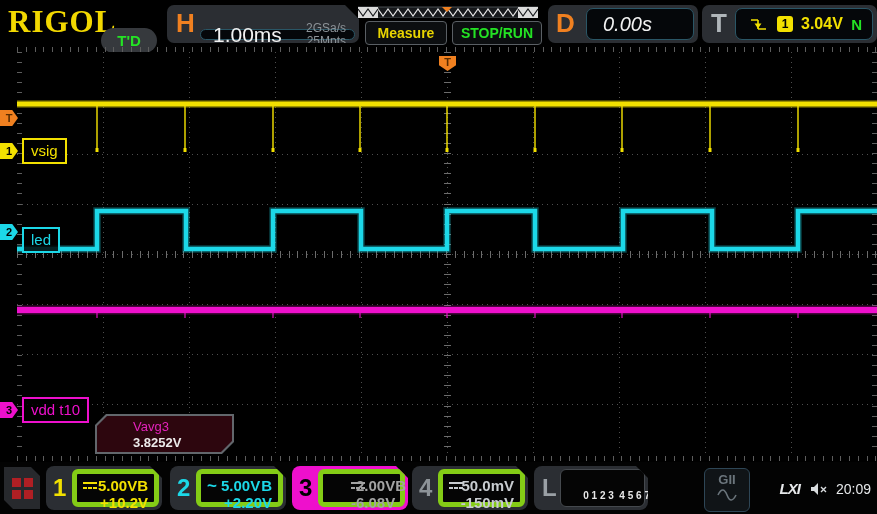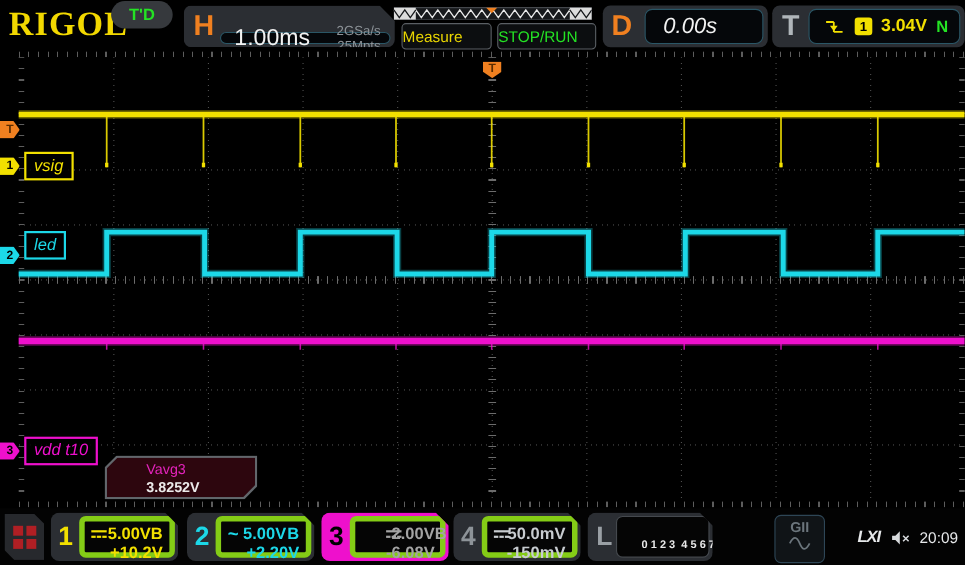--- a/index.html
+++ b/index.html
@@ -2,38 +2,38 @@
 <html><head>
 <meta charset="utf-8">
 <style>
   html,body{margin:0;padding:0;background:#000;width:877px;height:514px;overflow:hidden;
     font-family:"Liberation Sans",sans-serif;-webkit-font-smoothing:antialiased;}
   .screen{position:absolute;top:0;left:0;width:877px;height:514px;background:#000;}
   
   .header{position:absolute;top:0;left:0;width:877px;height:52px;background:#000;}
   .logo{position:absolute;left:8px;top:4px;font-family:"Liberation Serif",serif;
     font-weight:bold;font-size:31px;color:#f2d800;letter-spacing:1px;}
-  .td-pill{position:absolute;left:101px;top:1px;width:56px;height:25px;background:#36393d;
+  .td-pill{position:absolute;left:101px;top:28px;width:56px;height:25px;background:#36393d;
     border-radius:13px;color:#24e324;font-weight:bold;font-size:15px;text-align:center;line-height:25px;}
   .hbox,.dbox,.tbox{position:absolute;top:5px;height:38px;background:#2b2e33;border-radius:7px;}
   .hbox{left:167px;width:192px;clip-path:polygon(0 0,calc(100% - 14px) 0,100% 14px,100% 100%,0 100%);}
   .dbox{left:548px;width:150px;}
   .tbox{left:702px;width:175px;}
   .sys-letter{position:absolute;top:3px;font-size:26px;font-weight:bold;}
   .inner-box{position:absolute;top:3px;bottom:3px;background:#05070a;border:1px solid #2a5666;
     border-radius:7px;display:flex;align-items:center;}
   .tb-main{color:#f2f2f2;font-size:21px;padding-left:12px;flex:0 0 auto;}
   .tb-rates{margin-left:auto;padding-right:8px;text-align:right;color:#8d9398;font-size:12px;line-height:13px;}
   .delay-val{color:#f2f2f2;font-size:20px;padding-left:16px;font-style:italic;}
   .trig-level{color:#f2e000;font-size:16px;font-weight:bold;margin-left:8px;}
   .trig-slope-n{color:#24e324;font-size:15px;font-weight:bold;margin-left:auto;margin-right:10px;}
   .src-badge{width:16px;height:16px;background:#f2e000;border-radius:3px;color:#000;font-size:12px;
     font-weight:bold;text-align:center;line-height:16px;margin-left:10px;}
   .hdr-btn{position:absolute;top:21px;height:22px;background:#0c0e10;border:1px solid #5a5f64;
-    border-radius:4px;font-size:14px;font-weight:normal;text-align:left;line-height:22px;}
+    border-radius:4px;font-size:14px;font-weight:bold;text-align:center;line-height:22px;}
   .measure-btn{left:365px;width:80px;color:#e8d400;}
   .run-btn{left:452px;width:88px;color:#24e324;}
   .wavebar{position:absolute;left:358px;top:6px;width:180px;height:12px;}
   .hdr-ticks{position:absolute;left:17px;top:47px;width:860px;height:5px;
     background:repeating-linear-gradient(to right,#5d5d5d 0 1px,transparent 1px 8.76px);}
   
   .grid-area{position:absolute;left:0;top:52px;width:877px;height:404px;background:#000;}
   .gl-h{position:absolute;left:17px;width:860px;height:1px;
     background:repeating-linear-gradient(to right,#4e4e4e 0 1px,transparent 1px 5px);}
   .gl-v{position:absolute;top:0;width:1px;height:404px;
@@ -45,21 +45,21 @@
   .tick-right{position:absolute;left:872px;top:0;width:5px;height:404px;
     background:repeating-linear-gradient(to bottom,#5d5d5d 0 1px,transparent 1px 10.1px);}
   .axis-v-ticks{position:absolute;left:444px;top:0;width:7px;height:404px;
     background:repeating-linear-gradient(to bottom,#6c6c6c 0 1px,transparent 1px 10.1px);}
   .axis-h-ticks{position:absolute;left:17px;top:199px;width:860px;height:7px;
     background:repeating-linear-gradient(to right,#6c6c6c 0 1px,transparent 1px 8.76px);}
   #wave-svg{position:absolute;left:0;top:0;}
   .ch-marker{position:absolute;left:0;width:18px;height:16px;color:#000;font-size:11px;font-weight:bold;
     text-align:center;line-height:16px;clip-path:polygon(0 0,68% 0,100% 50%,68% 100%,0 100%);}
   .ch-label{position:absolute;left:22px;height:22px;background:rgba(0,0,0,.85);border:2px solid;
-    font-size:15px;line-height:22px;padding:0 7px;font-style:italic;}
+    font-size:15px;line-height:22px;padding:0 7px;}
   .trig-flag-top{position:absolute;left:439px;top:4px;width:17px;height:15px;background:#f08020;
     color:#5a2c00;font-size:11px;font-weight:bold;text-align:center;line-height:13px;
     clip-path:polygon(0 0,100% 0,100% 62%,50% 100%,0 62%);}
   .trig-marker-left{position:absolute;left:0;top:58px;width:18px;height:16px;background:#f08020;
     color:#5a2c00;font-size:11px;font-weight:bold;text-align:center;line-height:16px;
     clip-path:polygon(0 0,68% 0,100% 50%,68% 100%,0 100%);}
   
   .meas-pop{position:absolute;left:95px;top:362px;width:120px;height:40px;background:#62676c;
     clip-path:polygon(11px 0,100% 0,100% calc(100% - 12px),calc(100% - 12px) 100%,0 100%,0 11px);padding-left:19px;}
   .meas-pop-in{position:absolute;left:2px;top:2px;right:2px;bottom:2px;background:#2d060e;
@@ -220,21 +220,21 @@
         <path d="M798 96 V100" stroke="#f2e000" stroke-width="3" fill="none" stroke-opacity="1"></path>
       </svg>
 
     <div class="trig-flag-top">T</div>
     <div class="trig-marker-left">T</div>
 
     <div class="ch-marker" style="top:91px;background:#f2e000;">1</div>
     <div class="ch-label" style="top:86px;border-color:#f2e000;color:#f2e000;">vsig</div>
 
     <div class="ch-marker" style="top:172px;background:#1cd8e8;">2</div>
-    <div class="ch-label" style="top:158px;border-color:#1cd8e8;color:#1cd8e8;">led</div>
+    <div class="ch-label" style="top:175px;border-color:#1cd8e8;color:#1cd8e8;">led</div>
 
     <div class="ch-marker" style="top:350px;background:#ee10cc;">3</div>
     <div class="ch-label" style="top:345px;border-color:#ee10cc;color:#ee10cc;">vdd t10</div>
 
     <div class="meas-pop">
       <div class="meas-pop-in">
         <div class="meas-name">Vavg3</div>
         <div class="meas-val">3.8252V</div>
       </div>
     </div>

